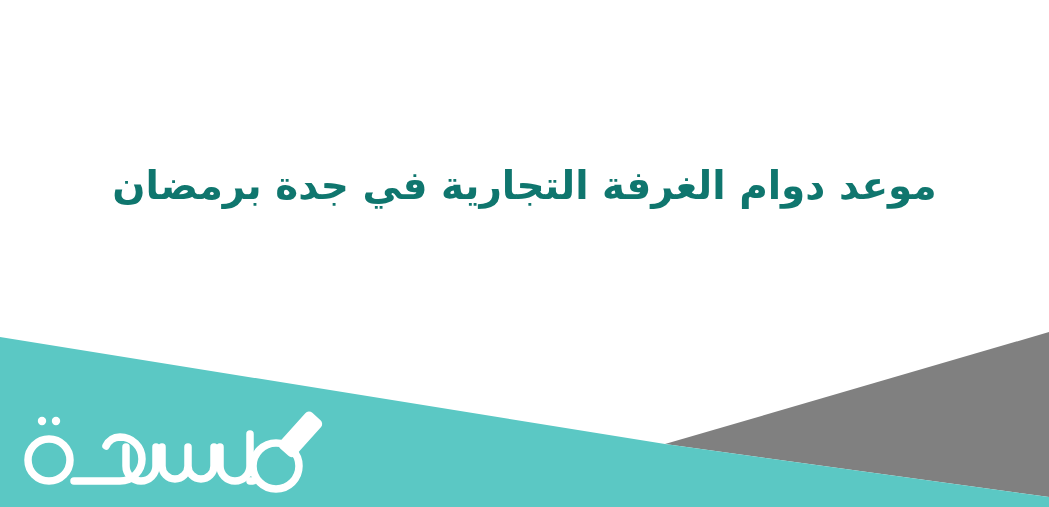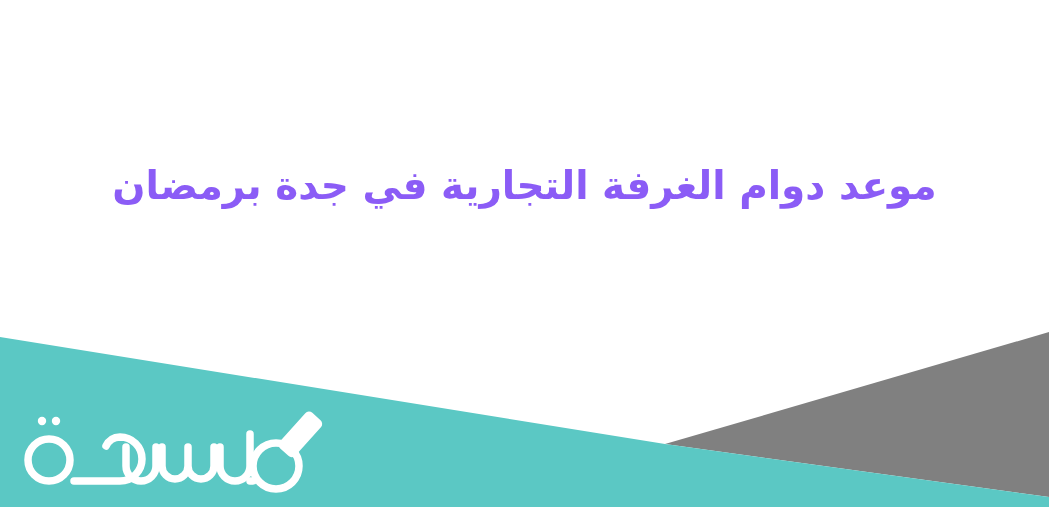--- a/index.html
+++ b/index.html
@@ -32,21 +32,21 @@
     justify-content: center;
     pointer-events: none;
   }
   .headline {
     direction: rtl;
     text-align: center;
     font-family: "DejaVu Sans", "Liberation Sans", sans-serif;
     font-weight: 700;
     font-size: 39px;
     line-height: 1.25;
-    color: #8b5cf6;
+    color: #0f766e;
     letter-spacing: 0px;
     white-space: nowrap;
     margin-top: 42px;
   }
 
   
   .footer-art {
     position: absolute;
     left: 0;
     top: 0;

